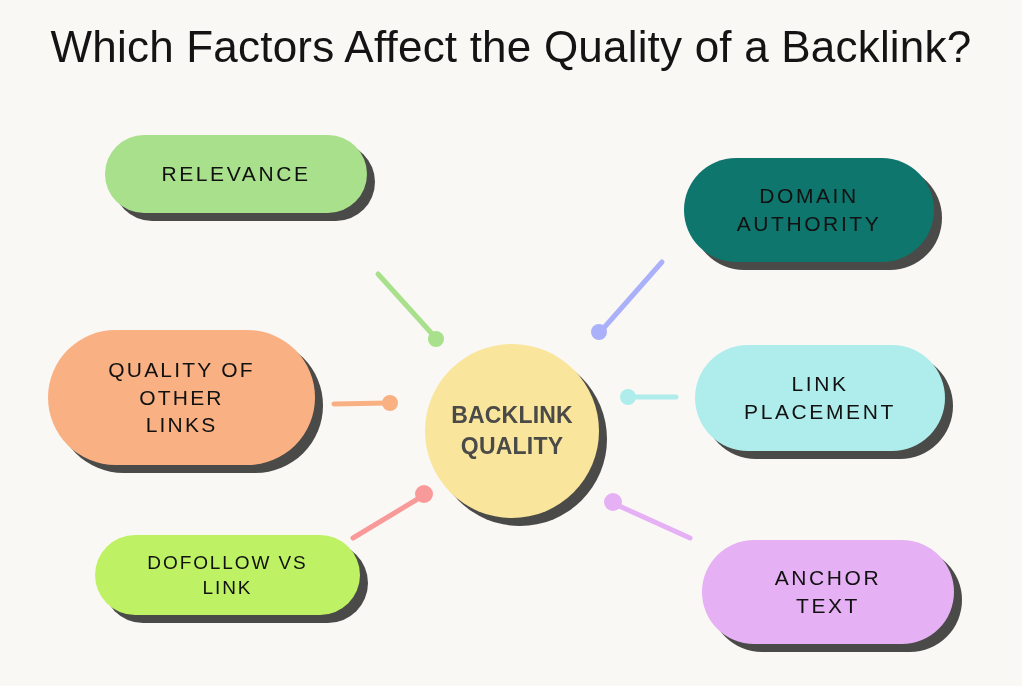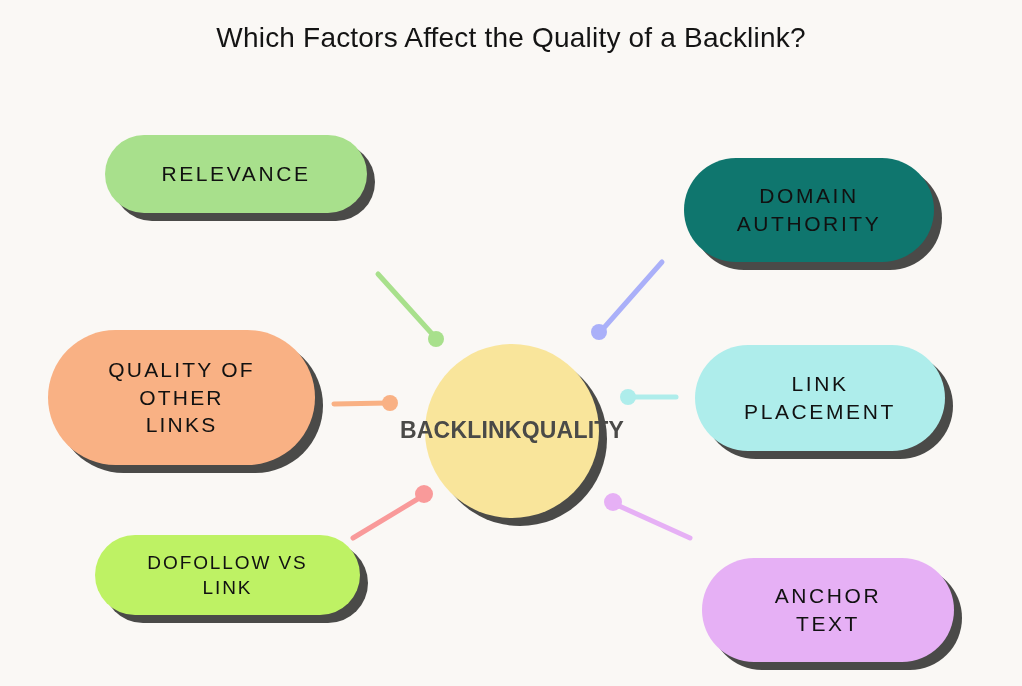--- a/index.html
+++ b/index.html
@@ -20,21 +20,21 @@
     background: #faf8f5;
   }
 
   
   .title {
     position: absolute;
     left: 0;
     top: 22px;
     width: 1022px;
     text-align: center;
-    font-size: 28px;
+    font-size: 44px;
     font-weight: 400;
     color: #141414;
     letter-spacing: 0.2px;
     white-space: nowrap;
   }
 
   
   #links {
     position: absolute;
     left: 0;
@@ -60,42 +60,42 @@
     padding: 0 16px;
     user-select: none;
   }
   .pill .lbl { display: block; }
 
   .p-relevance     { left:105px; top:135px;  width:262px; height:78px; background:#a8e08c; font-size:21px; }
   .p-domain        { left:684px; top:158px;  width:250px; height:104px; background:#0f766e; font-size:21px; }
   .p-quality-other { left:48px;  top:330px;  width:267px; height:135px; background:#f9b184; font-size:21px; letter-spacing:2.2px; }
   .p-link-place    { left:695px; top:345px;  width:250px; height:106px; background:#aeedeb; font-size:21px; }
   .p-dofollow      { left:95px;  top:535px;  width:265px; height:80px; background:#bef264; font-size:19px; letter-spacing:1.9px; }
-  .p-anchor        { left:702px; top:540px;  width:252px; height:104px; background:#e6b0f5; font-size:21px;margin-top:18px; }
+  .p-anchor        { left:702px; top:540px;  width:252px; height:104px; background:#e6b0f5; font-size:21px; }
 
   
   .hub-shadow {
     position: absolute;
     left: 433px;
     top: 352px;
     width: 174px;
     height: 174px;
     border-radius: 50%;
     background: #4a4a48;
   }
   .hub {
     position: absolute;
     left: 425px;
     top: 344px;
     width: 174px;
     height: 174px;
     border-radius: 50%;
     background: #f9e59b;
     display: flex;
-    flex-direction: row;
+    flex-direction: column;
     align-items: center;
     justify-content: center;
     color: #4a4a48;
     font-weight: 700;
     font-size: 23px;
     line-height: 1.35;
     letter-spacing: 0.2px;
     text-align: center;
     user-select: none;
   }

